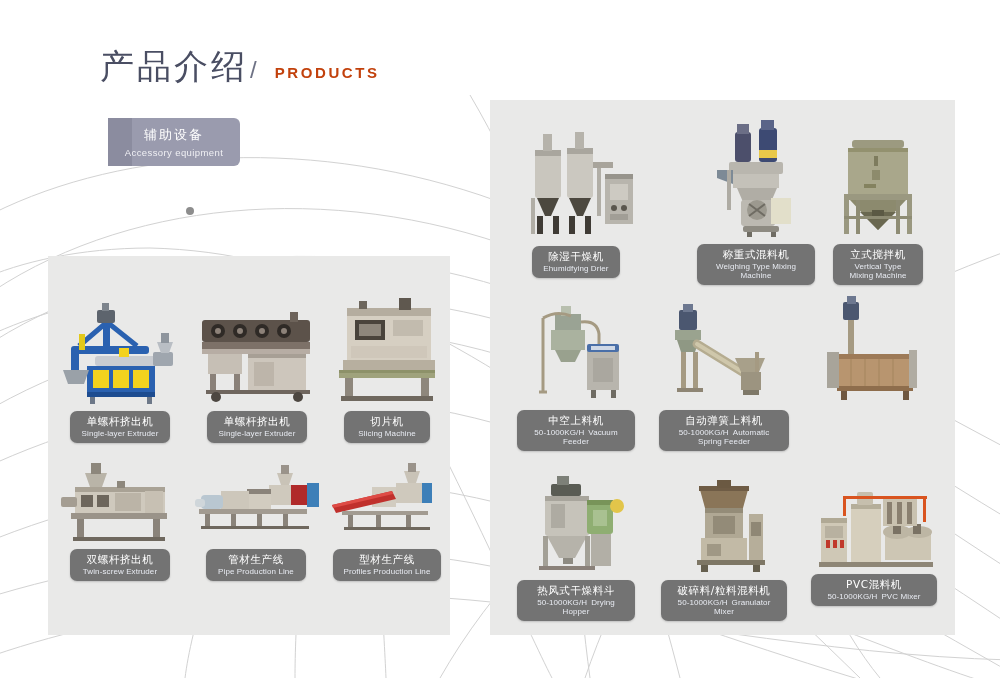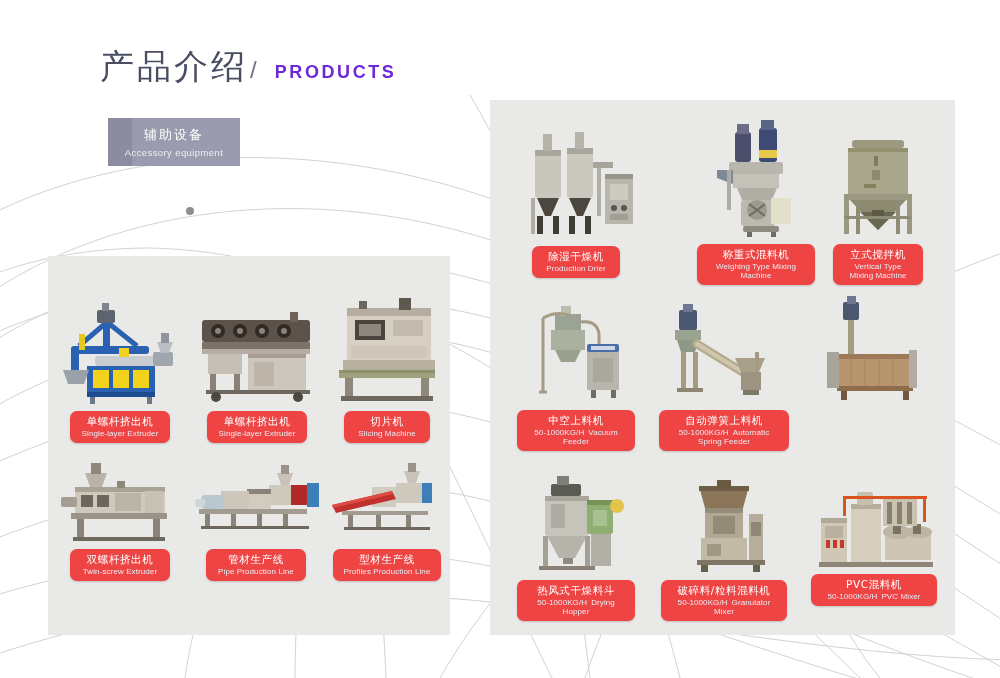--- a/index.html
+++ b/index.html
@@ -19,45 +19,46 @@
   #panel-right{left:490px;top:100px;width:465px;height:535px;}
 
   
   .header{position:absolute;left:100px;top:44px;z-index:6;display:flex;align-items:baseline;}
   .title-cn{
     font-family:"DejaVu Serif","Liberation Serif",serif;
     font-size:34px;color:#4a4e63;letter-spacing:3px;font-weight:400;
   }
   .title-slash{font-size:24px;color:#6e7285;margin:0 4px 0 2px;}
   .title-en{
-    font-size:18px;color:#6d28d9;letter-spacing:2.6px;font-weight:700;
+    font-size:15px;color:#c2410c;letter-spacing:2.6px;font-weight:700;
     margin-left:14px;
   }
 
   
   #accessory-box{
     position:absolute;left:108px;top:118px;width:132px;height:48px;z-index:6;
     background:#9a9bae;display:flex;align-items:center;justify-content:center;
     flex-direction:column;
+    border-radius:6px;
   }
   #accessory-box .stripe{
     position:absolute;left:0;top:0;width:24px;height:100%;background:#8b8c9f;
   }
   .acc-cn{font-size:13px;color:#ffffff;letter-spacing:2px;position:relative;z-index:2;
     font-family:"DejaVu Sans","Liberation Sans",sans-serif;}
   .acc-en{font-size:9.5px;color:#f0f0f4;letter-spacing:.4px;margin-top:3px;position:relative;z-index:2;}
 
   
   .cell{position:absolute;z-index:4;display:flex;flex-direction:column;align-items:center;}
   .thumb{position:relative;display:flex;align-items:flex-end;justify-content:center;}
   .thumb svg{display:block;}
 
   
   .pill{
-    background:#ef4444;border-radius:7px;color:#fff;text-align:center;
+    background:#737373;border-radius:7px;color:#fff;text-align:center;
     padding:4px 10px 5px;line-height:1.15;box-sizing:border-box;
     box-shadow:0 1px 2px rgba(0,0,0,.18);
   }
   .pill .cn{font-size:10.5px;letter-spacing:.6px;display:block;
     font-family:"DejaVu Sans","Liberation Sans",sans-serif;}
   .pill .en{font-size:8px;letter-spacing:.1px;display:block;margin-top:2px;color:#e8ebf2;}
   .pill .en .cap{margin-right:4px;}
 </style>
 </head>
 <body>
@@ -318,21 +319,21 @@
           <rect x="92" y="46" width="28" height="5" fill="#97948c"></rect>
           <rect x="97" y="56" width="18" height="16" fill="#cdcac2"></rect>
           <circle cx="101" cy="80" r="3" fill="#5a564e"></circle>
           <circle cx="111" cy="80" r="3" fill="#5a564e"></circle>
           <rect x="97" y="86" width="18" height="6" fill="#a19e96"></rect>
         </g>
       </svg>
     </div>
     <div class="pill" style="width:88px;margin-top:8px;">
       <span class="cn">除湿干燥机</span>
-      <span class="en">Production Drier</span>
+      <span class="en">Ehumidfying Drier</span>
     </div>
   </div>
 
   <div class="cell" id="cell-r1" style="left:692px;top:114px;width:128px;">
     <div class="thumb" style="height:124px;">
       <svg width="126" height="124" viewBox="0 0 126 124">
         <g>
           <rect x="42" y="18" width="16" height="30" rx="3" fill="#4c4f6b"></rect>
           <rect x="44" y="10" width="12" height="10" fill="#6b6e86"></rect>
           <rect x="66" y="14" width="18" height="34" rx="3" fill="#3d4a73"></rect>

